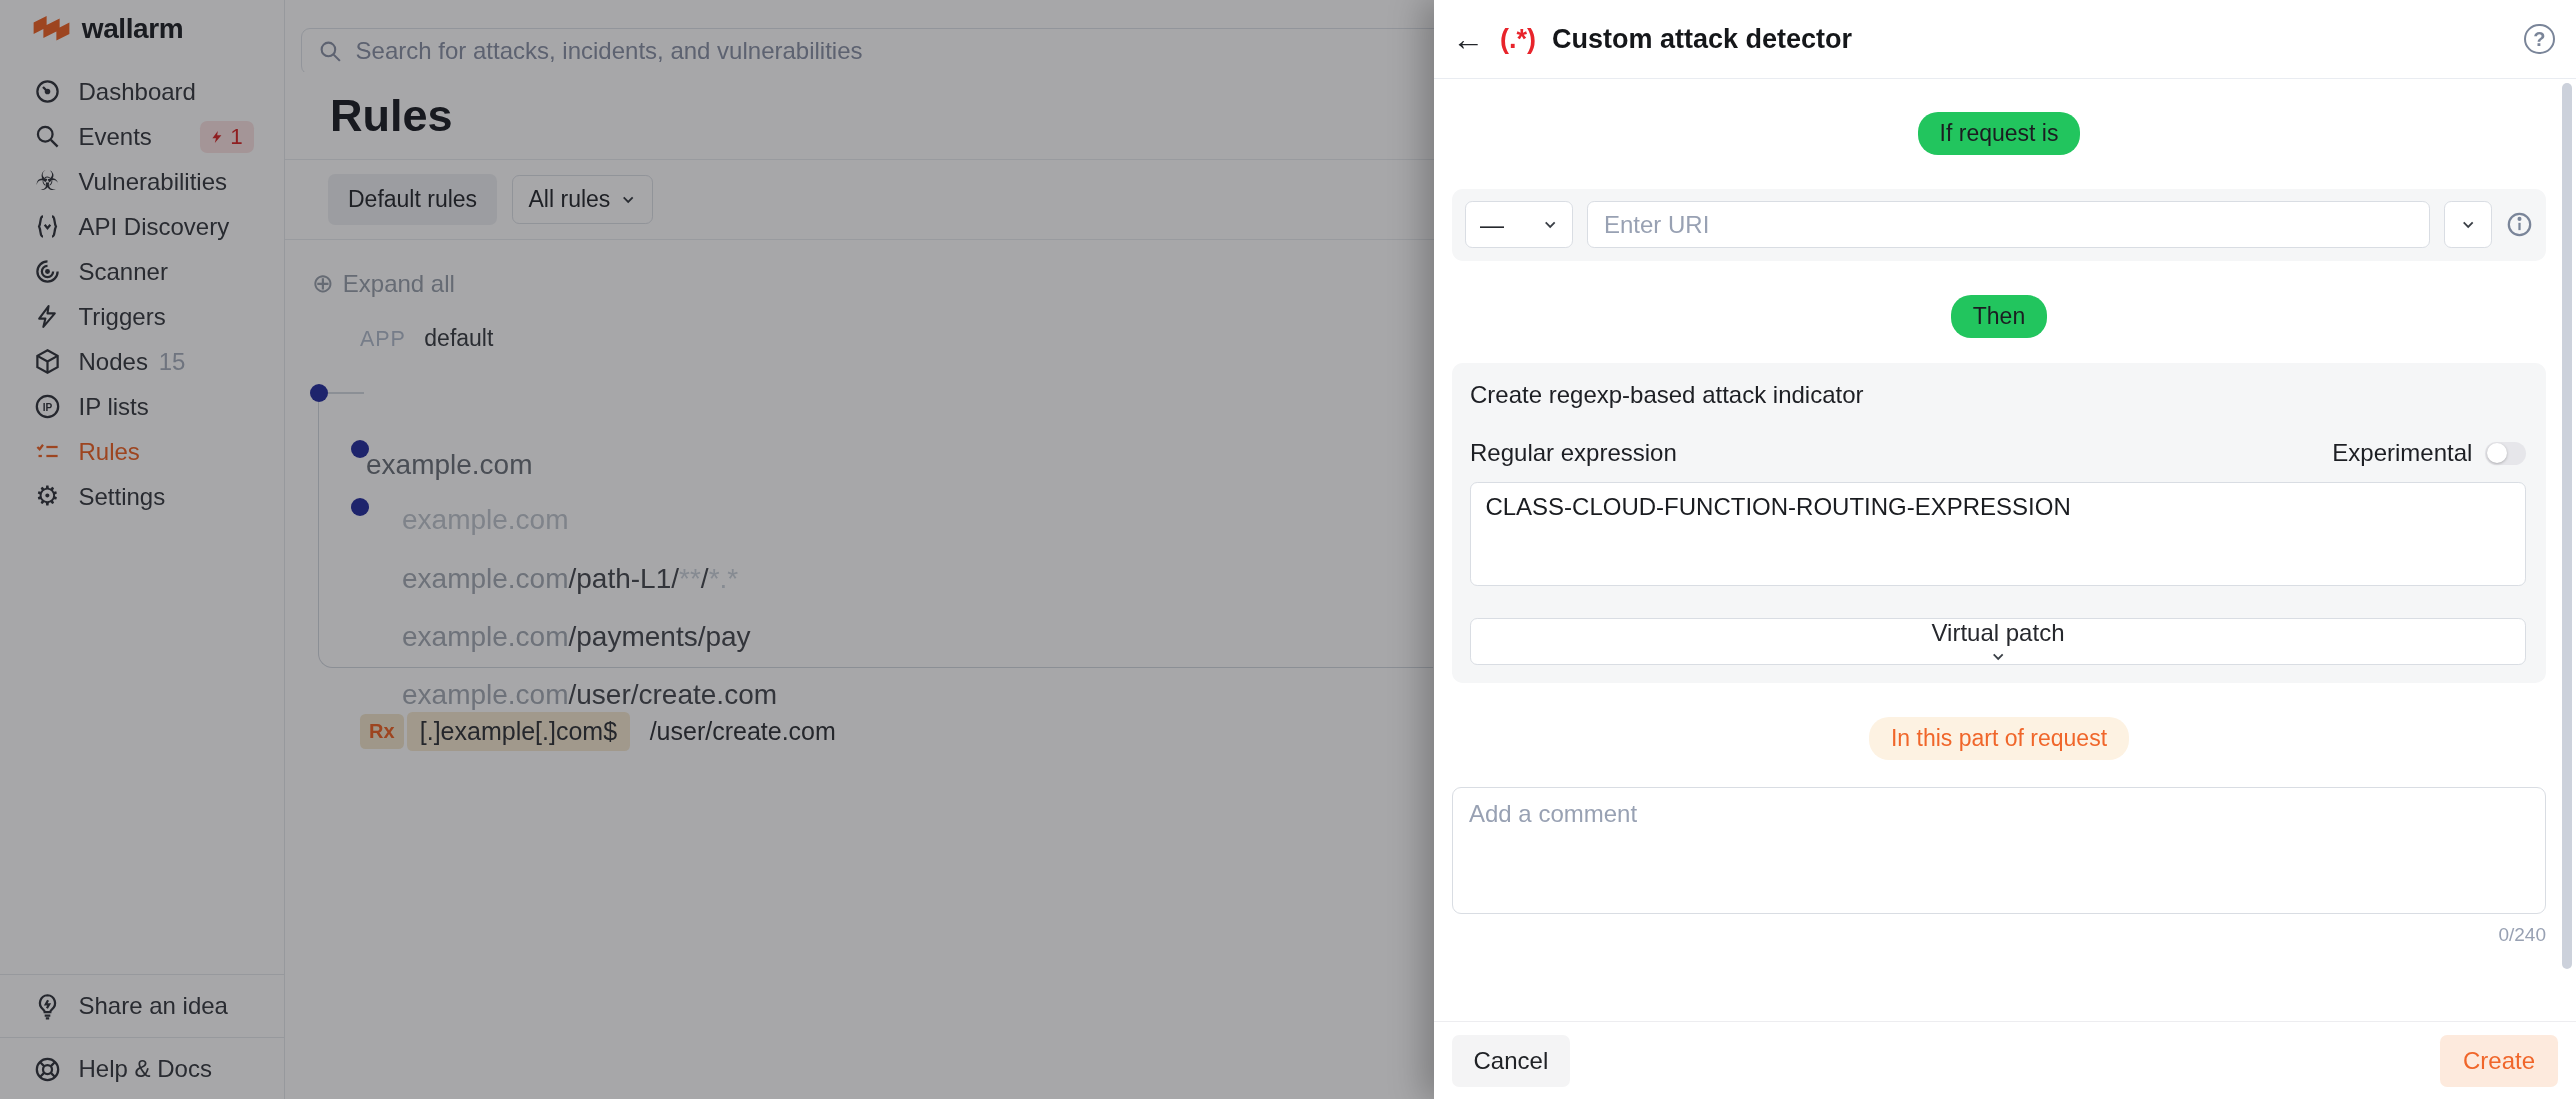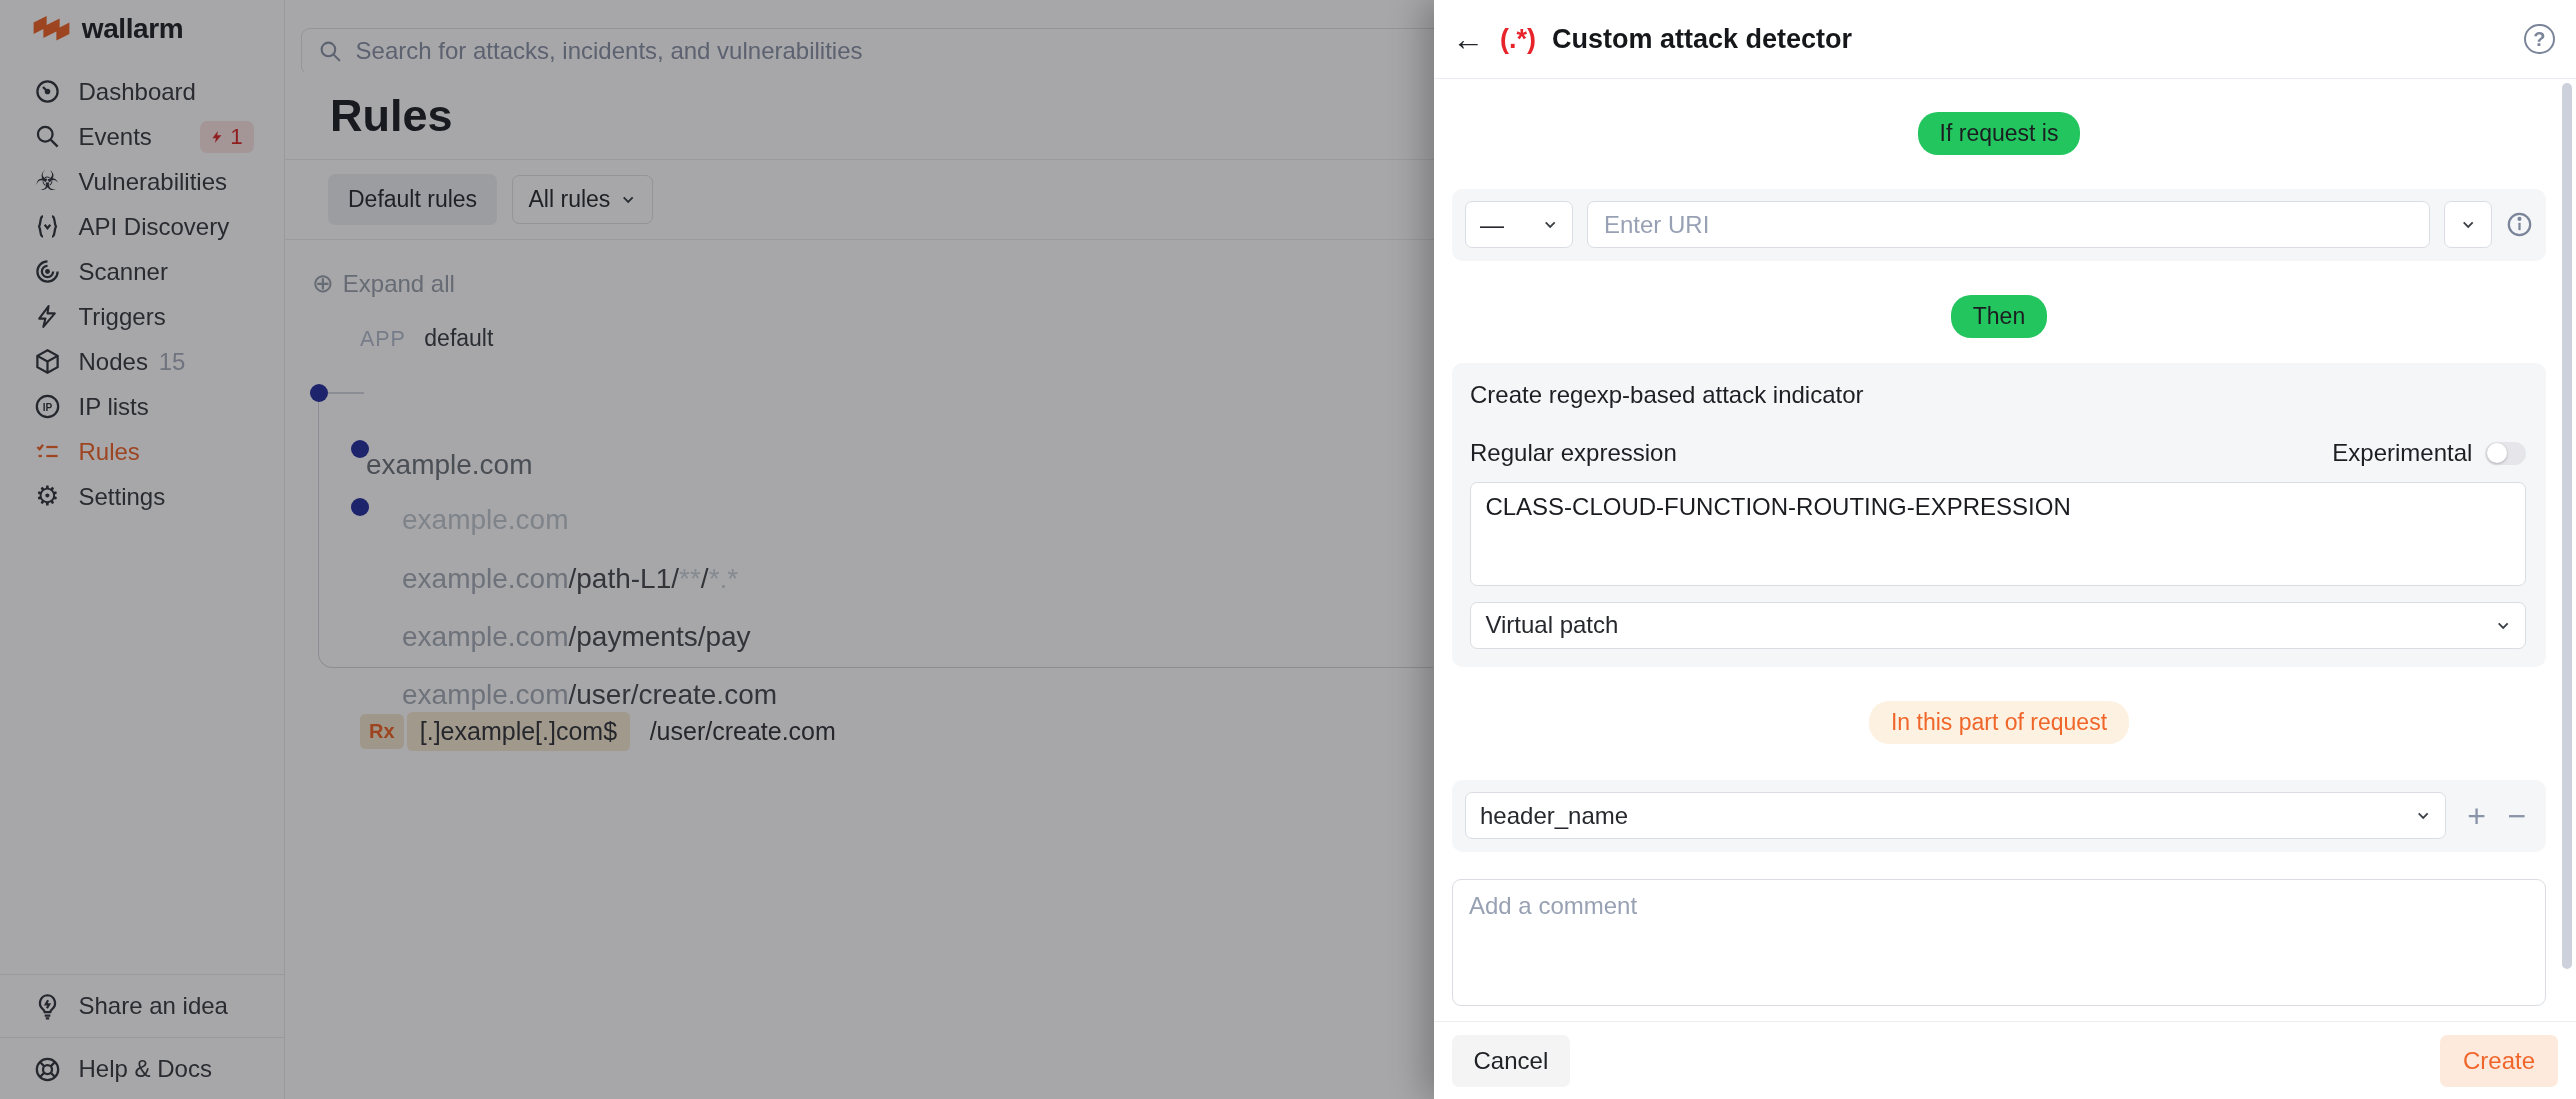--- a/index.html
+++ b/index.html
@@ -105,21 +105,21 @@
   .ind-card { margin-top:25px; padding:18px 20px 18px 18px; }
   .ind-title { font-size:24px; color:#1d1f24; }
   .label-row { margin-top:30.5px; display:flex; align-items:center; justify-content:space-between; }
   .lbl { font-size:24px; color:#1d1f24; }
   .exp-wrap { display:flex; align-items:center; gap:12.6px; }
   .toggle { width:41px; height:23px; background:#e6e6ea; border-radius:11.7px; position:relative; cursor:pointer; }
   .toggle .knob { position:absolute; left:1.8px; top:1.8px; width:20px; height:20px; background:#fff;
                   border-radius:50%; box-shadow:0 0.9px 2.7px rgba(0,0,0,0.25); }
   .regex-box { margin-top:14.4px; height:104px; background:#fff; border:1.8px solid #d9dde3;
                border-radius:7.2px; padding:10.8px 14.4px; font-size:24px; color:#1a1c20; }
-  .sel-action { margin-top:16px; width:100%; }
+  .sel-action { margin-top:32px; width:100%;flex-direction:column; }
   .points-card { margin-top:36px; padding:12.6px; display:flex; align-items:center; gap:21.5px; }
   .sel-points { flex:1; }
   .pm { font-size:32px; color:#8a94a8; cursor:pointer; line-height:1; }
   .pm-minus { margin-right:7.2px; }
   .comment-box { margin-top:27px; width:100%; height:127px; border:1.8px solid #d9dde3;
                  border-radius:9px; padding:12.6px 16px; font-size:24px; color:#26282d;
                  resize:none; outline:none; font-family:Liberation Sans, sans-serif; background:#fff; }
   .comment-box::placeholder { color:#98a1b3; }
   .counter { margin-top:7.2px; text-align:right; font-size:19px; color:#98a1b3; }
   .p-footer { position:absolute; left:0; bottom:0; width:100%; height:79px; background:#fff;
@@ -392,30 +392,20 @@
       <div class="select sel-action">
         <span>Virtual patch</span>
         <svg width="14.4" height="14.4" viewBox="0 0 16 16">
             <path d="M3 6 L8 11 L13 6" fill="none" stroke="#3a3f46" stroke-width="2"></path>
           </svg>
       </div>
     </div>
 
     <div class="pill pill-orange">In this part of request</div>
 
-    <div class="card points-card">
-      <div class="select sel-points">
-        <span>header_name</span>
-        <svg width="14.4" height="14.4" viewBox="0 0 16 16">
-            <path d="M3 6 L8 11 L13 6" fill="none" stroke="#3a3f46" stroke-width="2"></path>
-          </svg>
-      </div>
-      <span class="pm">+</span>
-      <span class="pm pm-minus">−</span>
-    </div>
 
     <textarea class="comment-box" placeholder="Add a comment" style=""></textarea>
     <div class="counter">0/240</div>
   </div>
 
   <div class="p-footer">
     <div class="btn-cancel">Cancel</div>
     <div class="btn-create">Create</div>
   </div>
 

